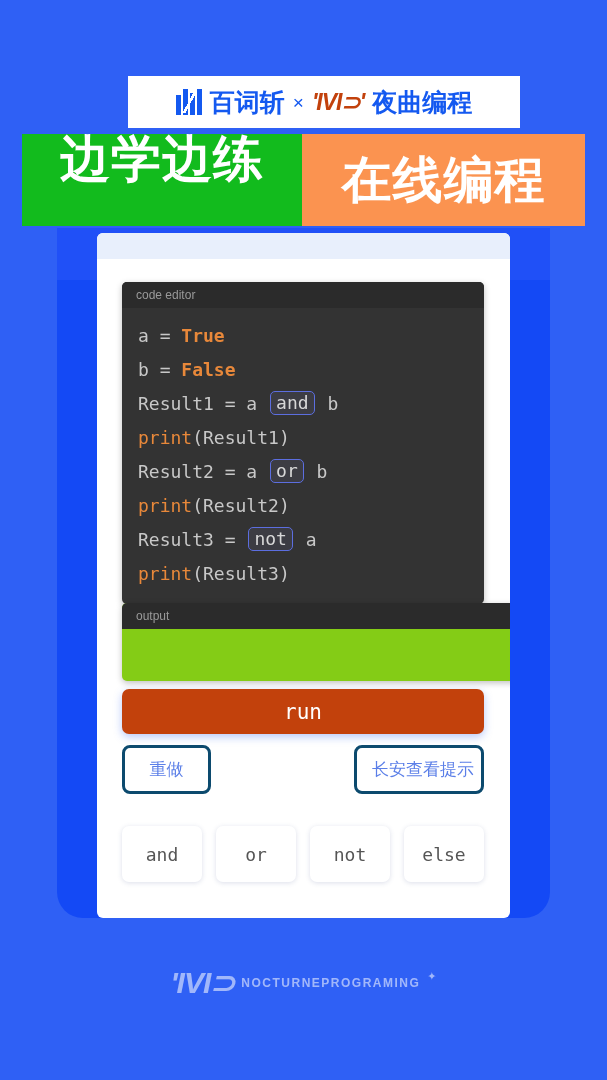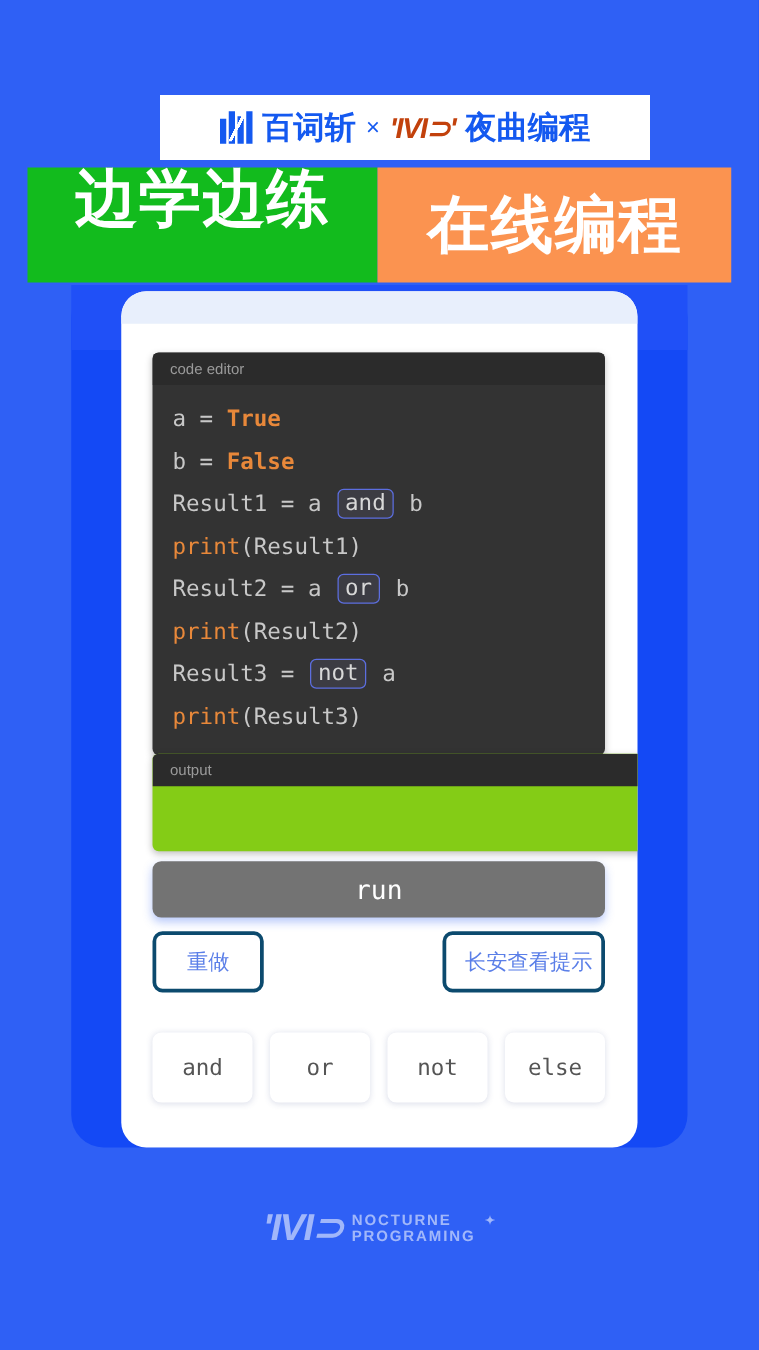--- a/index.html
+++ b/index.html
@@ -123,21 +123,21 @@
   }
 
   
   .card {
     position: absolute;
     left: 97px;
     top: 233px;
     width: 413px;
     height: 685px;
     background: #ffffff;
-    border-radius: 20px;
+    border-radius: 6px;
     overflow: hidden;
   }
   .card-topband {
     height: 26px;
     background: #e8effc;
     width: 100%;
   }
 
   
   .editor {
@@ -204,21 +204,21 @@
     white-space: pre;
   }
 
   
   .run-btn {
     position: absolute;
     left: 25px;
     top: 456px;
     width: 362px;
     height: 45px;
-    background: #737373;
+    background: #c2410c;
     border: none;
     border-radius: 7px;
     color: #ffffff;
     font-family: "DejaVu Sans Mono", monospace;
     font-size: 21px;
     cursor: pointer;
     box-shadow: 0 3px 8px rgba(49,97,240,0.35);
   }
 
   
@@ -282,21 +282,21 @@
   .footer-np {
     font-size: 30px;
     font-weight: bold;
     font-style: italic;
     color: #ffffff;
     letter-spacing: -1px;
     line-height: 1;
   }
   .footer-words {
     display: flex;
-    flex-direction: column;
+    flex-direction: row;
     line-height: 1.05;
   }
   .footer-words span {
     font-size: 12px;
     font-weight: bold;
     color: #ffffff;
     letter-spacing: 1.5px;
   }
   .footer-star {
     color: #ffffff;

